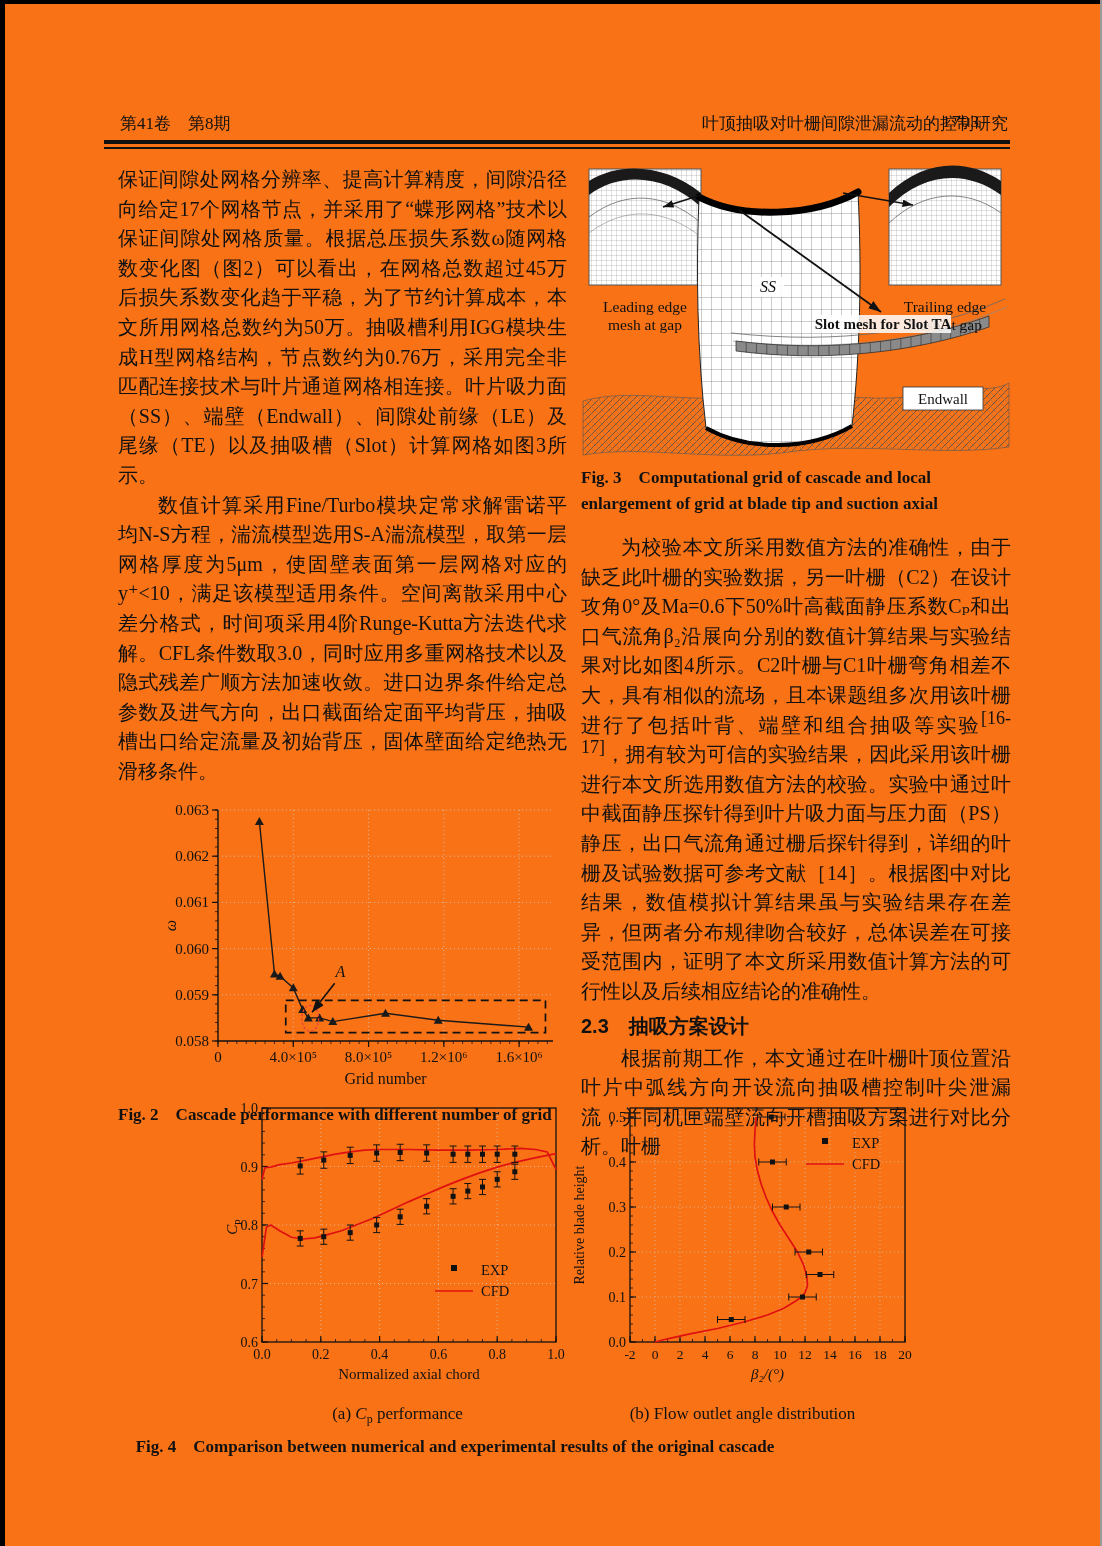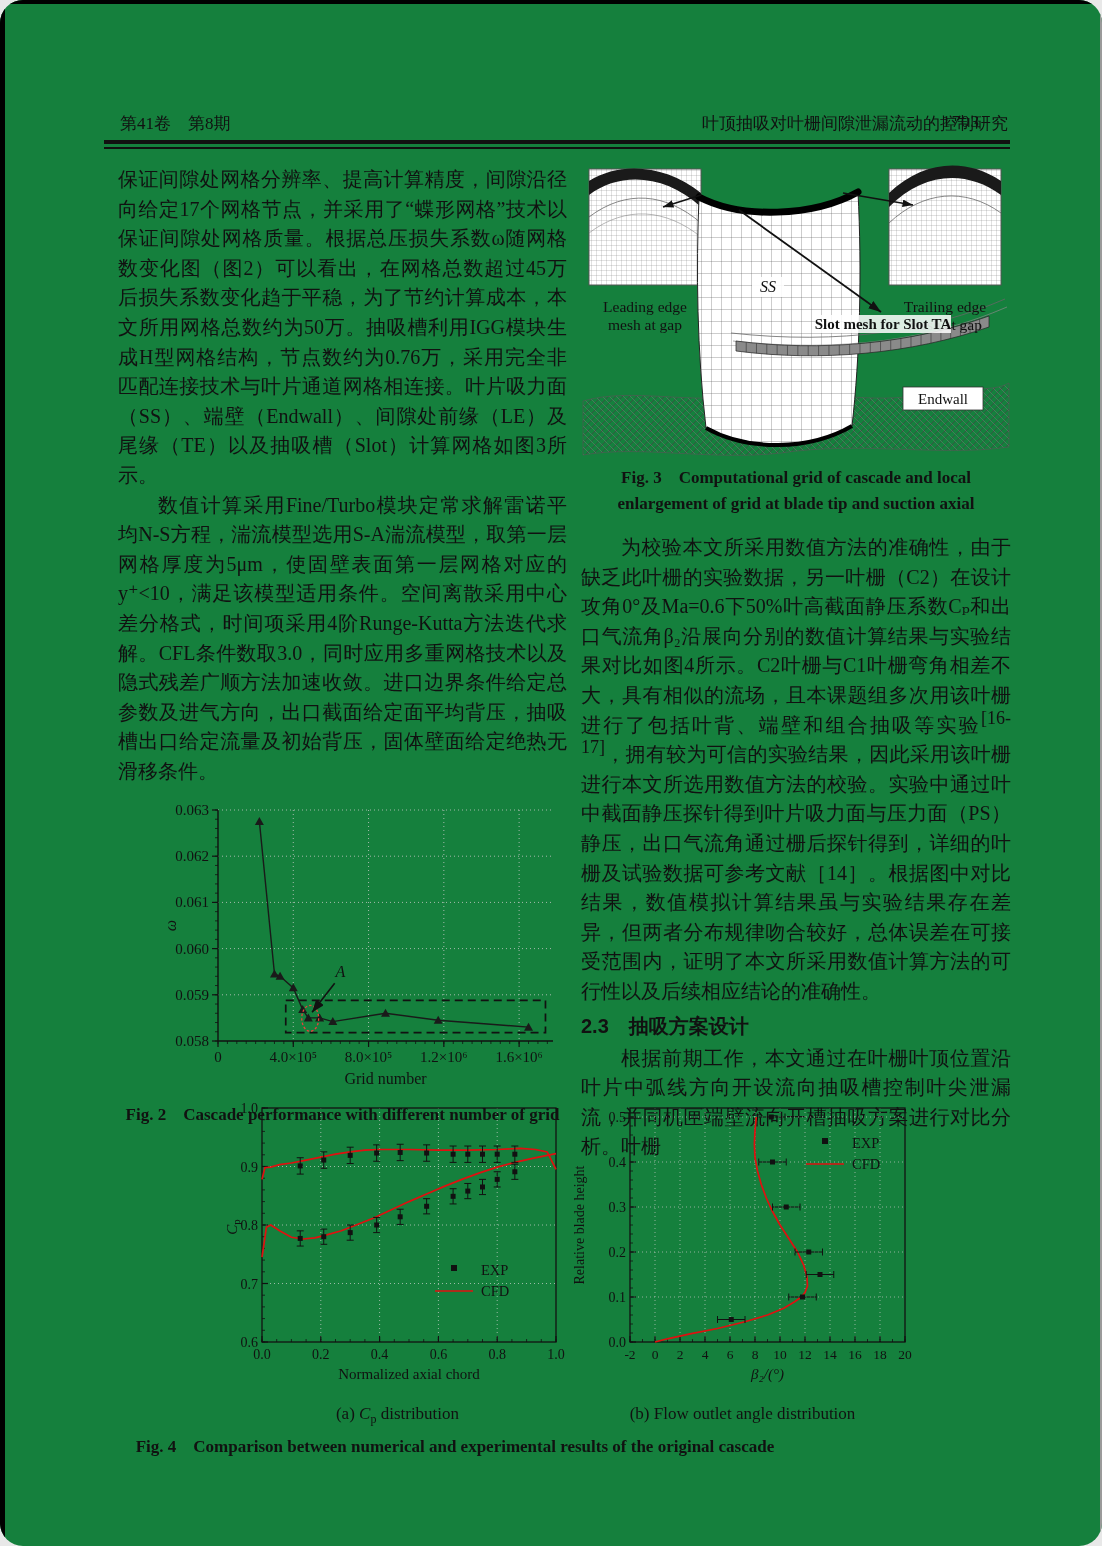--- a/index.html
+++ b/index.html
@@ -1,37 +1,37 @@
 <!DOCTYPE html>
 <html><head>
 <meta charset="utf-8">
 <style>
   html,body{margin:0;padding:0;background:#e8e8e8;}
-  .page{position:relative;width:1102px;height:1546px;background:#15803d;overflow:hidden;
-        font-family:"Liberation Serif","DejaVu Serif",serif;color:#111;border-radius:23px;}
+  .page{position:relative;width:1102px;height:1546px;background:#f97316;overflow:hidden;
+        font-family:"Liberation Serif","DejaVu Serif",serif;color:#111;}
   .edge-top{position:absolute;left:0;top:0;width:1102px;height:4px;background:#000;}
   .edge-left{position:absolute;left:0;top:0;width:5px;height:1546px;background:#000;}
   .edge-right{position:absolute;right:0;top:0;width:2px;height:1546px;background:#9a9a9a;}
   .hdr{position:absolute;left:108px;top:112px;width:900px;height:24px;font-size:17px;}
   .hdr .hl{position:absolute;left:12px;top:0;}
   .hdr .ht{position:absolute;left:0;right:0;top:0;text-align:right;}
   .hdr .hp{position:absolute;right:28px;top:0;letter-spacing:1px;}
   .rule{position:absolute;left:104px;width:906px;background:#111;}
   .rule-thick{top:140px;height:4px;}
   .rule-thin{top:147px;height:2px;}
   .col{position:absolute;top:165px;}
   .col-left{left:118px;width:449px;}
   .col-right{left:581px;width:430px;}
   p.body{margin:0;font-size:20px;line-height:29.6px;text-align:justify;text-justify:inter-ideograph;}
   p.indent{text-indent:2em;}
   sup.cite{font-size:18px;line-height:0;}
   h3.sec{margin:6px 0 4px 0;font-size:20px;font-family:"Liberation Sans","DejaVu Sans",sans-serif;font-weight:bold;}
   figure{margin:0;padding:0;}
   .fig2-fig{margin-top:10px;}
-  .fig-caption{font-size:17px;font-weight:bold;text-align:center;line-height:26px;}
+  .fig-caption{font-size:17px;font-weight:bold;text-align:left;line-height:26px;}
   .fig2-cap{margin-top:14px;}
   .fig3-cap{margin-top:8px;margin-bottom:16px;}
   svg{display:block;font-family:"Liberation Serif","DejaVu Serif",serif;}
   .fig4-wrap{position:absolute;left:0;top:1098px;width:1102px;height:390px;}
   .fig4a{position:absolute;left:225px;top:4px;width:345px;}
   .fig4b{position:absolute;left:570px;top:4px;width:345px;}
   .sub-cap{margin-top:2px;font-size:17px;text-align:center;}
   .sub-cap i{font-style:italic;}
   .sub-cap sub{font-size:12px;}
   .fig4-cap{position:absolute;left:0;top:336px;width:910px;text-align:center;}
@@ -428,21 +428,21 @@
           <line x1="286.34000000000003" y1="77.37" x2="293.34000000000003" y2="77.37" stroke="#111" stroke-width="1"></line>
           <line x1="286.34000000000003" y1="62.16" x2="293.34000000000003" y2="62.16" stroke="#111" stroke-width="1"></line>
           <rect x="287.34000000000003" y="67.26499999999999" width="5" height="5" fill="#111"></rect>
           <rect x="226" y="163" width="6" height="6" fill="#111111"></rect>
           <text x="256" y="173" fill="#111" font-size="14.5">EXP</text>
           <line x1="210" y1="189" x2="248" y2="189" stroke="#e01010" stroke-width="1.7"></line>
           <text x="256" y="194" fill="#111" font-size="14.5">CFD</text>
           <text x="184" y="277" fill="#111" text-anchor="middle" font-size="15">Normalized axial chord</text>
           <text x="12" y="125" text-anchor="middle" font-size="15" fill="#111" transform="rotate(-90 12 125)"><tspan font-style="italic">C</tspan><tspan dy="3" font-size="11">p</tspan></text>
         </svg>
-      <div class="sub-cap"><span>(a) </span><i>C</i><sub>p</sub><span> distribution</span></div>
+      <div class="sub-cap"><span>(a) </span><i>C</i><sub>p</sub><span> performance</span></div>
     </div>
     <div class="fig4b">
       <svg id="fig4b-svg" width="345" height="300" viewBox="0 0 345 300">
           <line x1="85" y1="6" x2="85" y2="240" stroke="#c9c9c9" stroke-width="0.7" stroke-dasharray="1 3"></line>
           <line x1="110" y1="6" x2="110" y2="240" stroke="#c9c9c9" stroke-width="0.7" stroke-dasharray="1 3"></line>
           <line x1="135" y1="6" x2="135" y2="240" stroke="#c9c9c9" stroke-width="0.7" stroke-dasharray="1 3"></line>
           <line x1="160" y1="6" x2="160" y2="240" stroke="#c9c9c9" stroke-width="0.7" stroke-dasharray="1 3"></line>
           <line x1="185" y1="6" x2="185" y2="240" stroke="#c9c9c9" stroke-width="0.7" stroke-dasharray="1 3"></line>
           <line x1="210" y1="6" x2="210" y2="240" stroke="#c9c9c9" stroke-width="0.7" stroke-dasharray="1 3"></line>
           <line x1="235" y1="6" x2="235" y2="240" stroke="#c9c9c9" stroke-width="0.7" stroke-dasharray="1 3"></line>

